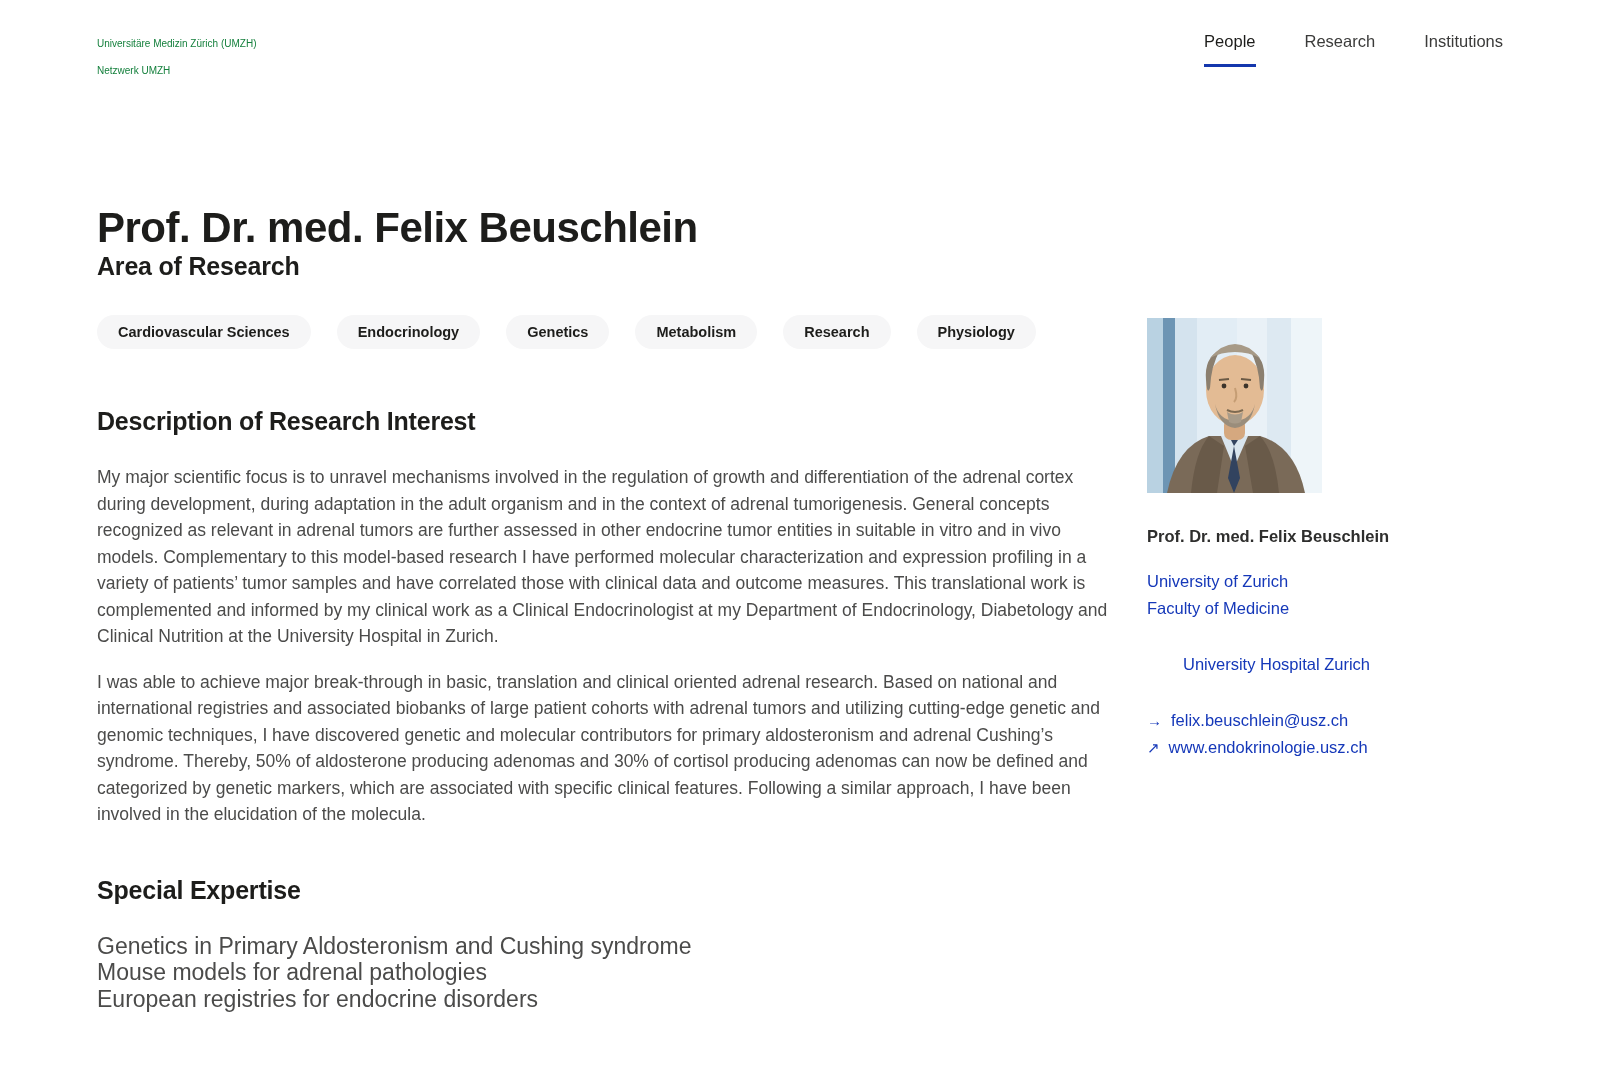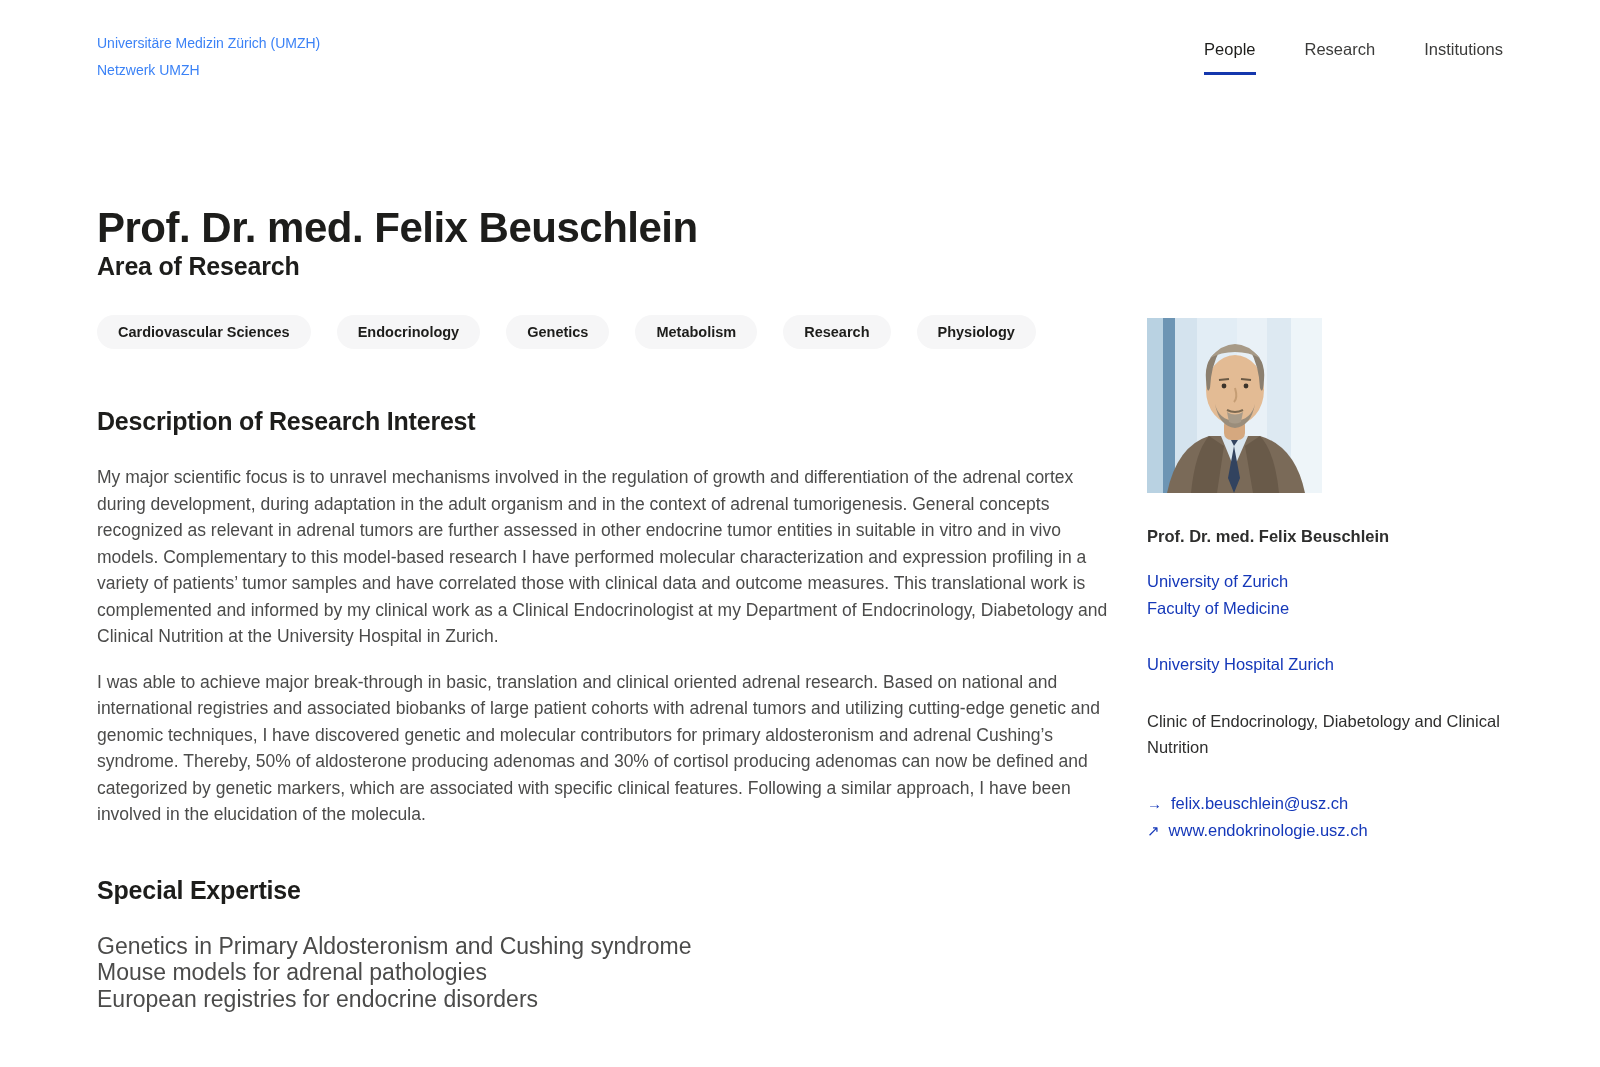--- a/index.html
+++ b/index.html
@@ -14,29 +14,29 @@
   }
 
   
   .site-header {
     display: flex;
     justify-content: space-between;
     align-items: flex-start;
     padding: 30px 97px 0 97px;
   }
   .brand {
-    font-size: 14px;
+    font-size: 10px;
     line-height: 27px;
-    color: #3b82f6;
+    color: #15803d;
     cursor: pointer;
   }
   .nav {
     display: flex;
     gap: 49px;
-    margin-top: 10px;
+    margin-top: 2px;
   }
   .nav-item {
     font-size: 16.5px;
     color: #3b3b3a;
     padding-bottom: 13px;
     border-bottom: 3.5px solid transparent;
     cursor: pointer;
   }
   .nav-item.active {
     color: #1d1d1b;
@@ -105,21 +105,21 @@
     height: 175px;
     display: block;
   }
   .profile-name {
     margin-top: 34px;
     font-size: 16.5px;
     font-weight: 700;
     color: #2e2e2d;
   }
   .link-group { margin-top: 22px; }
-  .link-group.hospital { margin-top: 30px; }
+  .link-group.hospital { margin-top: 30px; margin-left: 36px; }
   .side-link {
     display: block;
     font-size: 16.5px;
     line-height: 26.5px;
     color: #1538b9;
     text-decoration: none;
     cursor: pointer;
   }
   .clinic-text {
     margin-top: 30px;
@@ -237,21 +237,20 @@
 
     <div class="link-group">
       <a class="side-link">University of Zurich</a>
       <a class="side-link">Faculty of Medicine</a>
     </div>
 
     <div class="link-group hospital">
       <a class="side-link">University Hospital Zurich</a>
     </div>
 
-    <div class="clinic-text">Clinic of Endocrinology, Diabetology and Clinical Nutrition</div>
 
     <div class="contact-links">
       <div class="contact-row">
         <span class="contact-icon">→</span>
         <a class="contact-link">felix.beuschlein@usz.ch</a>
       </div>
       <div class="contact-row">
         <span class="contact-icon">↗</span>
         <a class="contact-link">www.endokrinologie.usz.ch</a>
       </div>

